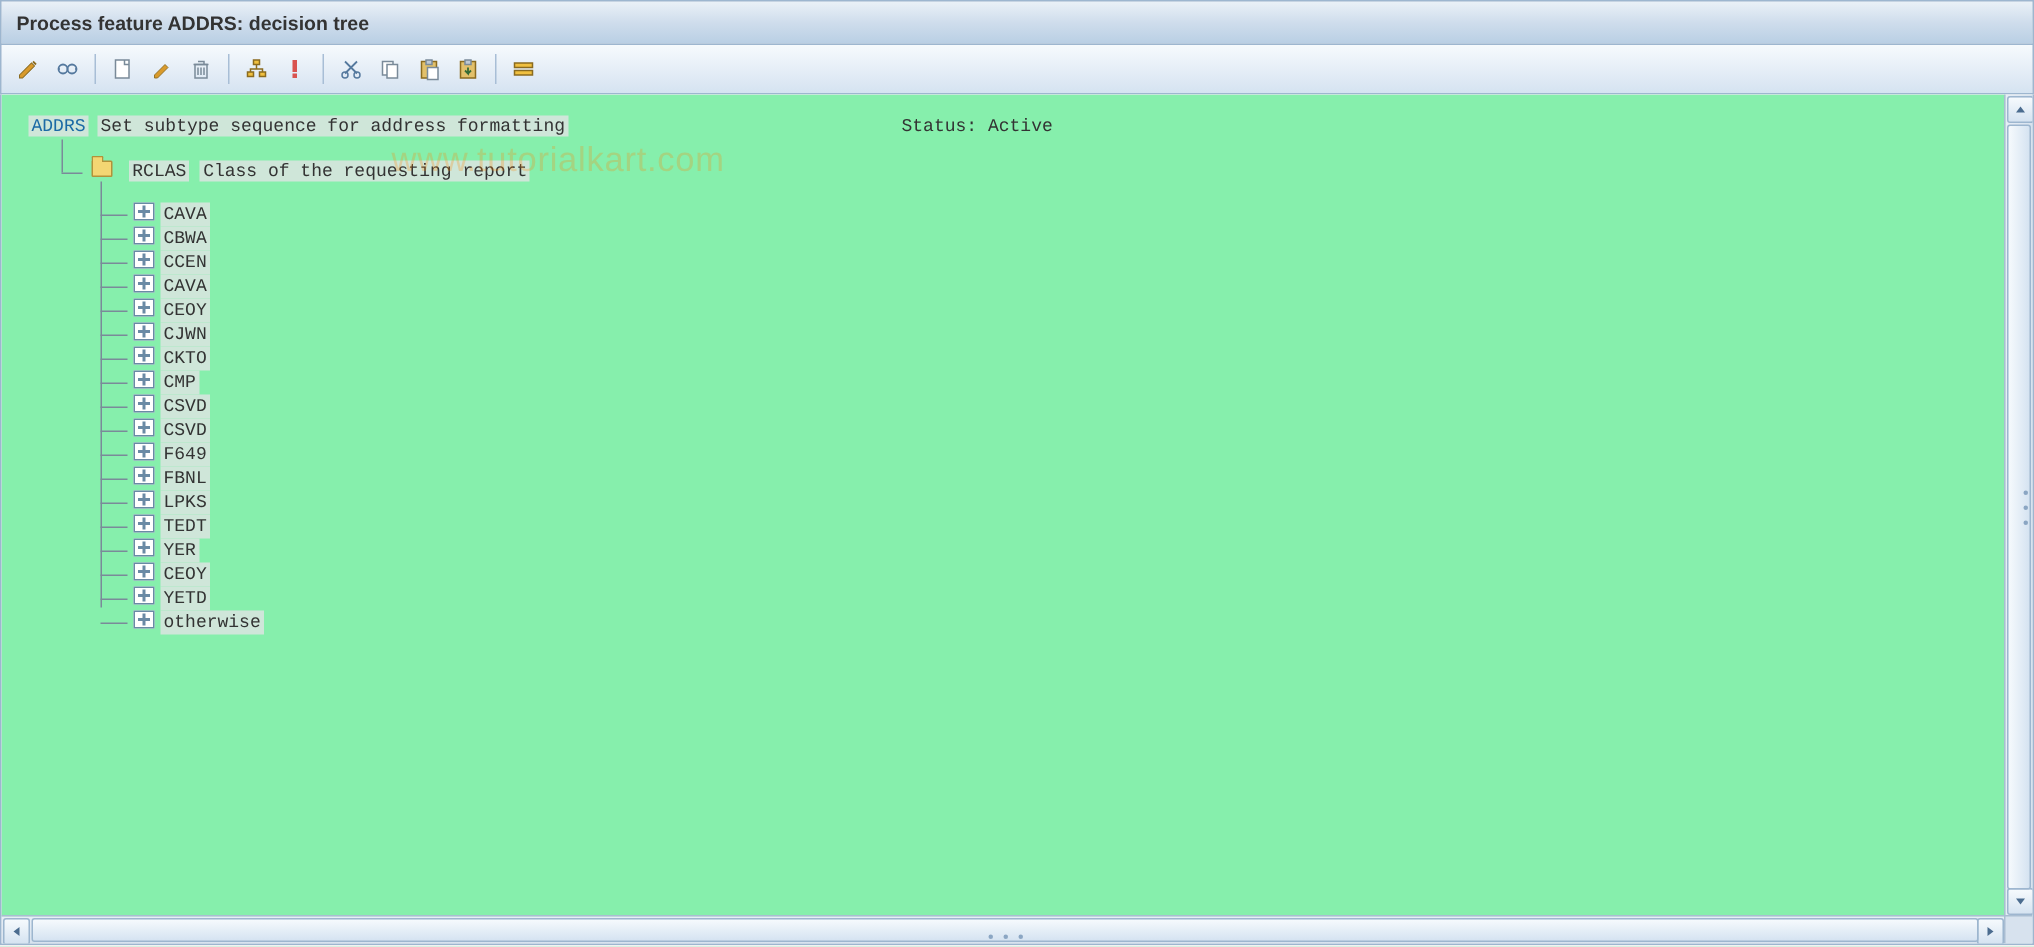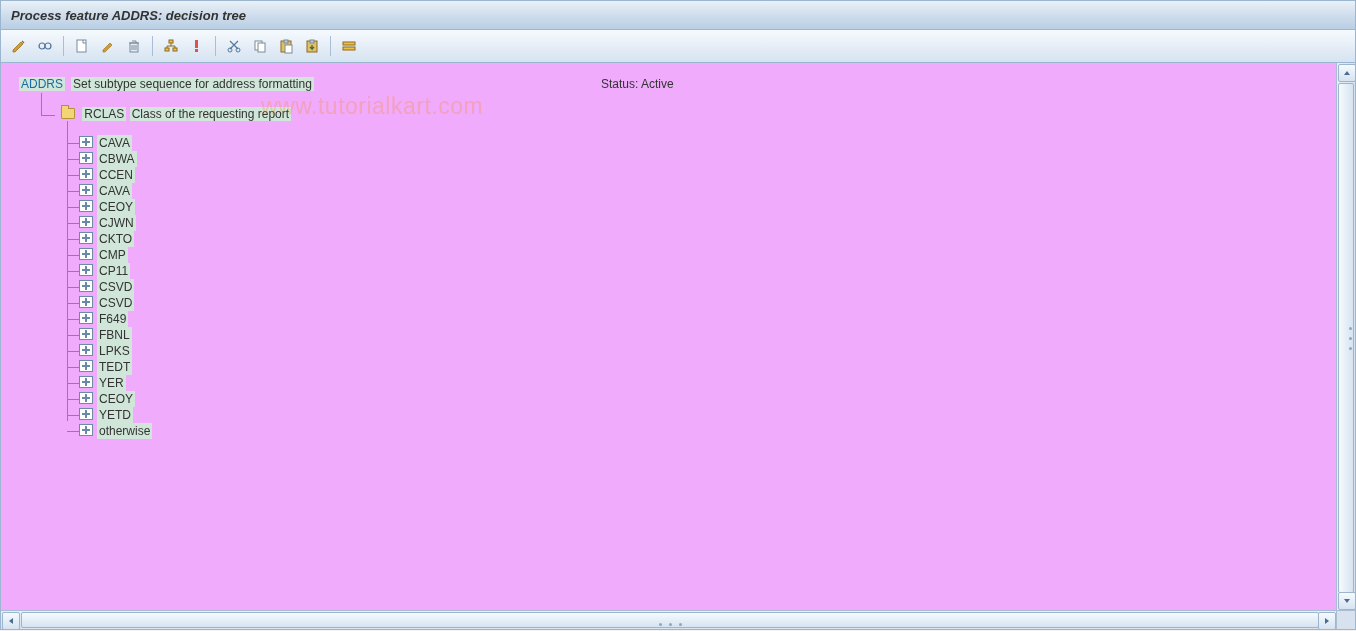--- a/index.html
+++ b/index.html
@@ -1,39 +1,39 @@
 <!DOCTYPE html>
 <html><head>
 <meta charset="utf-8">
 <style>
 html,body{margin:0;padding:0;width:1356px;height:631px;overflow:hidden;font-family:Arial,Helvetica,sans-serif;background:#f2f2f2}
-.titlebar{height:28px;background:linear-gradient(to bottom,#eaf1f7 0%,#cfddec 50%,#b9cfe4 100%);border:1px solid #9db6cf;display:flex;align-items:center;padding:0 10px;font-weight:bold;font-style:italic;font-size:13px;color:#333}
+.titlebar{height:28px;background:linear-gradient(to bottom,#eaf1f7 0%,#cfddec 50%,#b9cfe4 100%);border:1px solid #9db6cf;display:flex;align-items:center;padding:0 10px;font-weight:bold;font-size:13px;color:#333}
 .toolbar{height:32px;background:linear-gradient(to bottom,#f6fafd 0%,#e6eef7 50%,#d5e3f1 100%);border:1px solid #9db6cf;border-top:none;display:flex;align-items:center;padding:0 6px;gap:2px}
 .tbtn{width:22px;height:22px;border:1px solid transparent;border-radius:3px;display:flex;align-items:center;justify-content:center;cursor:pointer}
 .sep{width:1px;height:20px;background:#a8bed6;margin:0 4px}
 .body{position:relative;width:1354px;height:566px;border:1px solid #9db6cf;border-top:none;background:#eef3f6;overflow:hidden}
 .watermark{position:absolute;top:30px;left:260px;font-size:23px;color:rgba(255,130,0,0.25);font-family:Verdana,Arial;letter-spacing:0.5px;pointer-events:none;z-index:5}
-.content{position:absolute;left:0;top:0;right:18px;bottom:18px;background:#f0abfc;font-family:Liberation Sans, sans-serif;font-size:12px;color:#333;padding:14px 16px 14px 18px;overflow:hidden}
+.content{position:absolute;left:0;top:0;right:18px;bottom:18px;background:#86efac;font-family:Liberation Mono, monospace;font-size:12px;color:#333;padding:14px 16px 14px 18px;overflow:hidden}
 .hdrrow{display:flex;gap:6px;align-items:baseline;margin-bottom:6px}
 .hl{background:#cfe6d9;padding:0 2px}
 .feat{color:#1b6aa5;background:#cfe6d9;padding:0 2px}
 .status{position:absolute;left:600px}
 .tree{margin-top:16px}
 .rclas{margin-left:22px;position:relative;padding-left:20px}
 .rclas::before{content:"";position:absolute;left:0;top:-14px;width:1px;height:22px;background:#7a8a99}
 .rclas::after{content:"";position:absolute;left:0;top:8px;width:14px;height:1px;background:#7a8a99}
 .folder-open{display:inline-block;width:14px;height:11px;position:relative;vertical-align:-1px;margin-right:4px}
 .folder-open::before{content:"";position:absolute;left:0;top:0;width:12px;height:9px;background:#f3d673;border:1px solid #b2923a;border-radius:1px}
 .folder-open::after{content:"";position:absolute;left:0;top:-3px;width:6px;height:3px;background:#f3d673;border:1px solid #b2923a;border-bottom:none;border-radius:1px 1px 0 0}
 .nodebox{display:inline-block;width:12px;height:10px;border:1px solid #6a8aa5;background:#fff;position:relative;vertical-align:-1px;margin-right:4px}
 .nodebox::before{content:"";position:absolute;left:2px;top:4px;width:8px;height:2px;background:#6a8aa5}
 .nodebox::after{content:"";position:absolute;left:5px;top:1px;width:2px;height:8px;background:#6a8aa5}
 .children{margin-left:48px;margin-top:14px;position:relative}
 .children::before{content:"";position:absolute;left:0;top:-14px;width:1px;height:calc(100% - 4px);background:#7a8a99}
-.child{position:relative;padding-left:12px;line-height:16px;height:16px}
+.child{position:relative;padding-left:22px;line-height:16px;height:16px}
 .child::before{content:"";position:absolute;left:0;top:8px;width:18px;height:1px;background:#7a8a99}
 .child .hl{display:inline-block}
 
 .vsb{position:absolute;right:0;top:0;width:18px;height:calc(100% - 18px);background:linear-gradient(to right,#e7eef6,#d7e2ee);border-left:1px solid #aabdd2;display:flex;flex-direction:column}
 .hsb{position:absolute;left:0;bottom:0;height:18px;width:calc(100% - 18px);background:linear-gradient(to bottom,#e7eef6,#d7e2ee);border-top:1px solid #aabdd2;display:flex}
 .corner{position:absolute;right:0;bottom:0;width:18px;height:18px;background:#d7e2ee;border-left:1px solid #aabdd2;border-top:1px solid #aabdd2}
 .sbtn{width:16px;height:16px;margin:1px;background:linear-gradient(to bottom,#f6fafd,#d5e3f1);border:1px solid #9db6cf;border-radius:2px;display:flex;align-items:center;justify-content:center}
 .sbtn svg{width:8px;height:8px}
 .vtrack{flex:1;position:relative}
 .vthumb{position:absolute;left:1px;width:14px;border:1px solid #9db6cf;background:linear-gradient(to right,#f6fafd,#d5e3f1);border-radius:2px}
@@ -159,21 +159,20 @@
       </div>
       <div class="children" id="children">
           <div class="child"><span class="nodebox"></span><span class="hl">CAVA</span></div>
           <div class="child"><span class="nodebox"></span><span class="hl">CBWA</span></div>
           <div class="child"><span class="nodebox"></span><span class="hl">CCEN</span></div>
           <div class="child"><span class="nodebox"></span><span class="hl">CAVA</span></div>
           <div class="child"><span class="nodebox"></span><span class="hl">CEOY</span></div>
           <div class="child"><span class="nodebox"></span><span class="hl">CJWN</span></div>
           <div class="child"><span class="nodebox"></span><span class="hl">CKTO</span></div>
           <div class="child"><span class="nodebox"></span><span class="hl">CMP</span></div>
-          <div class="child"><span class="nodebox"></span><span class="hl">CP11</span></div>
           <div class="child"><span class="nodebox"></span><span class="hl">CSVD</span></div>
           <div class="child"><span class="nodebox"></span><span class="hl">CSVD</span></div>
           <div class="child"><span class="nodebox"></span><span class="hl">F649</span></div>
           <div class="child"><span class="nodebox"></span><span class="hl">FBNL</span></div>
           <div class="child"><span class="nodebox"></span><span class="hl">LPKS</span></div>
           <div class="child"><span class="nodebox"></span><span class="hl">TEDT</span></div>
           <div class="child"><span class="nodebox"></span><span class="hl">YER</span></div>
           <div class="child"><span class="nodebox"></span><span class="hl">CEOY</span></div>
           <div class="child"><span class="nodebox"></span><span class="hl">YETD</span></div>
           <div class="child"><span class="nodebox"></span><span class="hl">otherwise</span></div>

